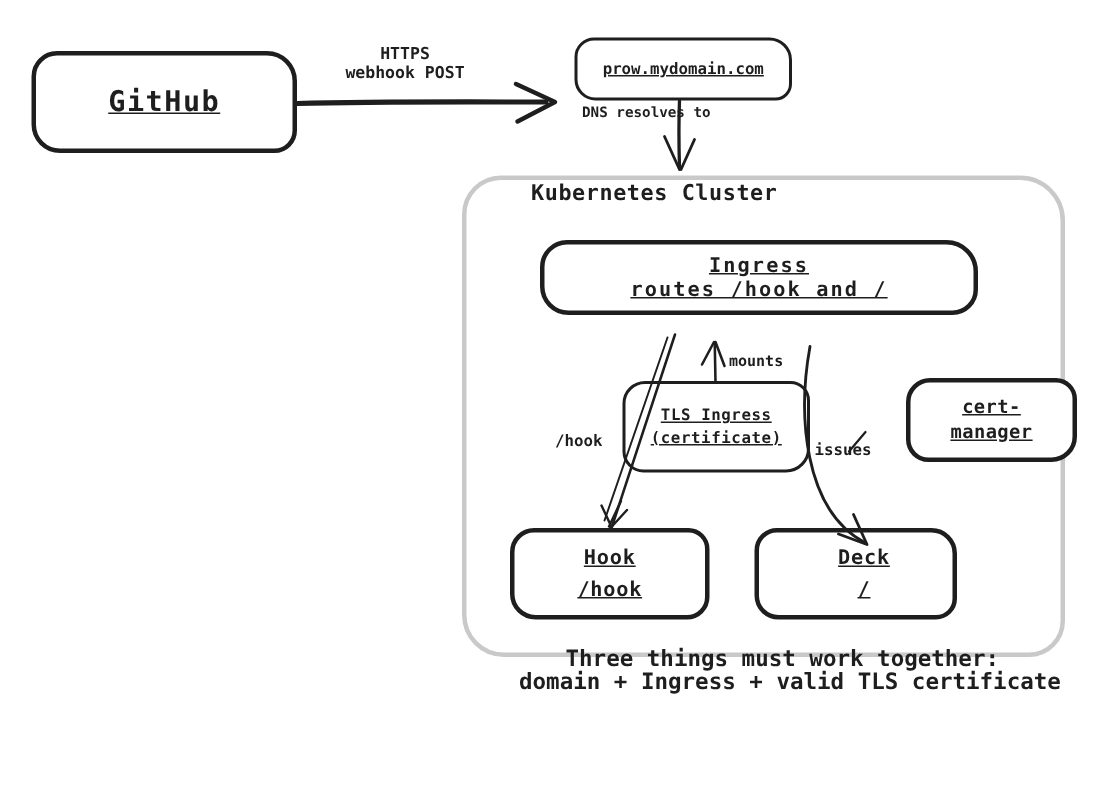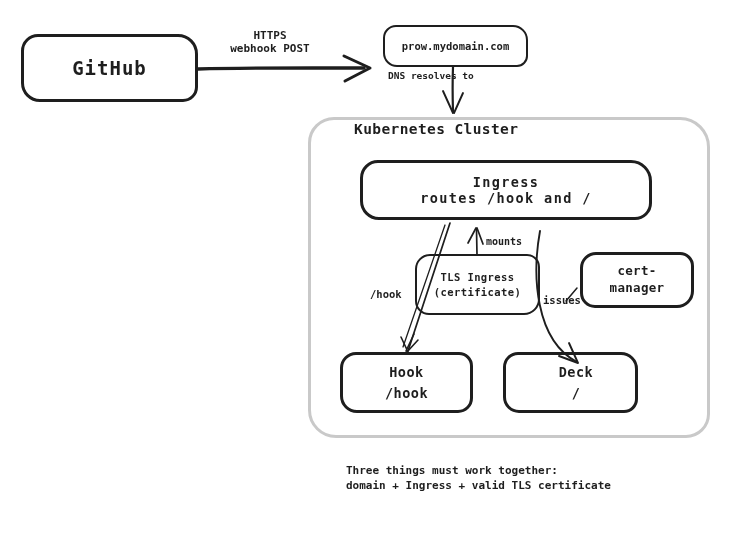--- a/index.html
+++ b/index.html
@@ -18,21 +18,21 @@
     position: absolute;
     box-sizing: border-box;
     border: 3.5px solid #1e1e1e;
     background: #ffffff;
     display: flex; flex-direction: column;
     align-items: center; justify-content: center;
     text-align: center;
     font-weight: bold;
     z-index: 1;
   }
-  .node span { display: block; white-space: nowrap; }
+  .node span { display: block; white-space: nowrap; text-decoration: underline; }
 
   #github {
     left: 21px; top: 34px; width: 177px; height: 68px;
     border-radius: 17px 20px 15px 19px;
     font-size: 19px; letter-spacing: 1px;
   }
   #prow {
     left: 383px; top: 25px; width: 145px; height: 42px;
     border-width: 2.5px;
     border-radius: 13px 15px 11px 14px;
@@ -47,32 +47,32 @@
   }
   .cluster-label {
     position: absolute;
     left: 314px; top: 121px;
     font-size: 14.5px; letter-spacing: 0.4px;
     font-weight: bold;
     z-index: 1;
     padding-left: 40px;
   }
   #ingress {
-    left: 360px; top: 160px; width: 292px; height: 60px;
+    left: 360px; top: 160px; width: 292px; height: 50px;
     border-radius: 18px 21px 17px 19px;
     font-size: 13.5px; letter-spacing: 1.4px; line-height: 1.2;
   }
   #tls-secret {
     left: 415px; top: 254px; width: 125px; height: 61px;
     border-width: 2.2px;
     border-radius: 15px 13px 16px 14px;
     font-size: 10.5px; letter-spacing: 0.4px; line-height: 1.35;
   }
   #cert-manager {
-    left: 580px; top: 252px; width: 114px; height: 56px;
+    left: 604px; top: 252px; width: 114px; height: 56px;
     border-radius: 16px 14px 17px 15px;
     font-size: 12.5px; letter-spacing: 0.3px; line-height: 1.35;
   }
   #hook {
     left: 340px; top: 352px; width: 133px; height: 61px;
     border-radius: 16px 14px 15px 17px;
     font-size: 13.5px; letter-spacing: 0.5px; line-height: 1.5; text-align: right;
   }
   #deck {
     left: 503px; top: 352px; width: 135px; height: 61px;
@@ -94,23 +94,23 @@
     z-index: 3;
   }
   #lbl-webhook { left: 200px; top: 29px; width: 140px; text-align: center; font-size: 11px; line-height: 13px; }
   #lbl-dns     { left: 388px; top: 70px;  font-size: 9.5px; }
   #lbl-mounts  { left: 486px; top: 236px; font-size: 10px; }
   #lbl-hookroute { left: 370px; top: 288px; font-size: 10.5px; }
   #lbl-issues  { left: 543px; top: 294px; font-size: 10.5px; }
 
   .caption {
     position: absolute;
-    left: 346px; top: 464px; width: 320px;
-    text-align: left;
-    font-size: 11px; line-height: 14.5px;
+    left: 346px; top: 432px; width: 320px;
+    text-align: right;
+    font-size: 15px; line-height: 14.5px;
     font-weight: bold;
     z-index: 3;
   }
   .caption span { display: block; white-space: nowrap; }
 </style>
 </head>
 <body>
 
 <div class="stage">
 

